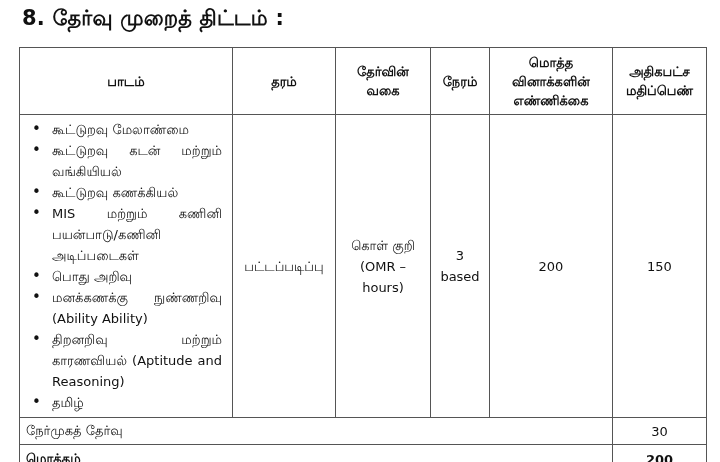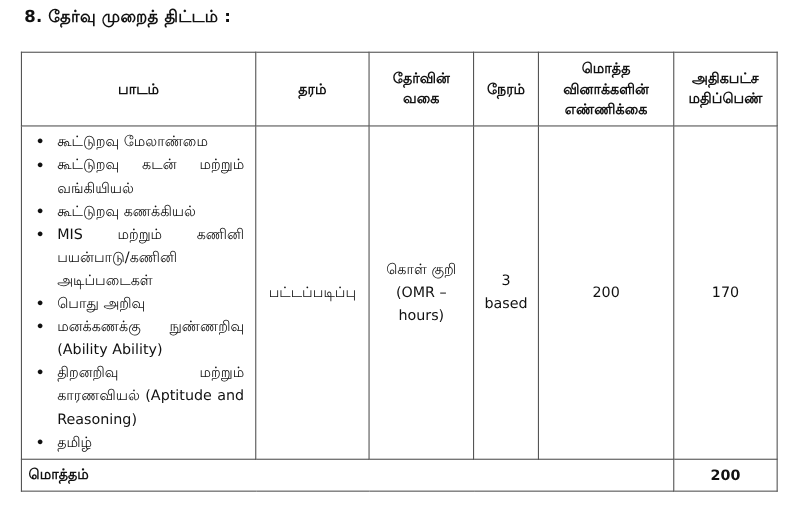--- a/index.html
+++ b/index.html
@@ -2,21 +2,21 @@
 <html><head>
 <meta charset="utf-8">
 <style>
   html, body { margin: 0; padding: 0; background: #ffffff; }
   body {
     width: 720px; height: 462px; overflow: hidden; position: relative;
     font-family: "DejaVu Sans", "Liberation Sans", sans-serif; color: #111;
   }
   .heading {
     position: absolute; left: 22px; top: 6px;
-    font-size: 15px; font-weight: bold; letter-spacing: 0.2px;
+    font-size: 21px; font-weight: bold; letter-spacing: 0.2px;
   }
   table.scheme {
     position: absolute; left: 19px; top: 47px;
     width: 687px; border-collapse: collapse; table-layout: fixed;
     font-size: 13px;
   }
   table.scheme td, table.scheme th {
     border: 1px solid #555; padding: 0 6px; vertical-align: middle;
   }
   table.scheme th { font-weight: bold; text-align: center; font-size: 13px; line-height: 19px; height: 66px; }
@@ -69,20 +69,24 @@
         <li>தமிழ்</li>
       </ul>
     </td>
     <td class="c">பட்டப்படிப்பு</td>
     <td class="c">கொள் குறி (OMR –hours)</td>
     <td class="c">
       <div>3</div>
       <div>based</div>
     </td>
     <td class="c">200</td>
-    <td class="c">170</td>
+    <td class="c">150</td>
+  </tr>
+  <tr class="interview">
+    <td class="left" colspan="5">நேர்முகத் தேர்வு</td>
+    <td class="num">30</td>
   </tr>
   <tr class="total">
     <td class="left" colspan="5">மொத்தம்</td>
     <td class="num">200</td>
   </tr>
 </tbody>
   </table>
 
 </body></html>

